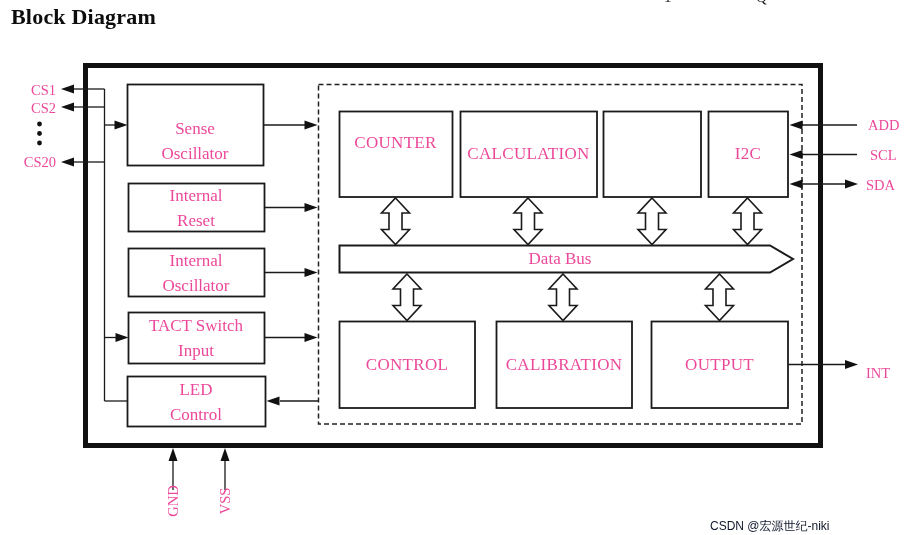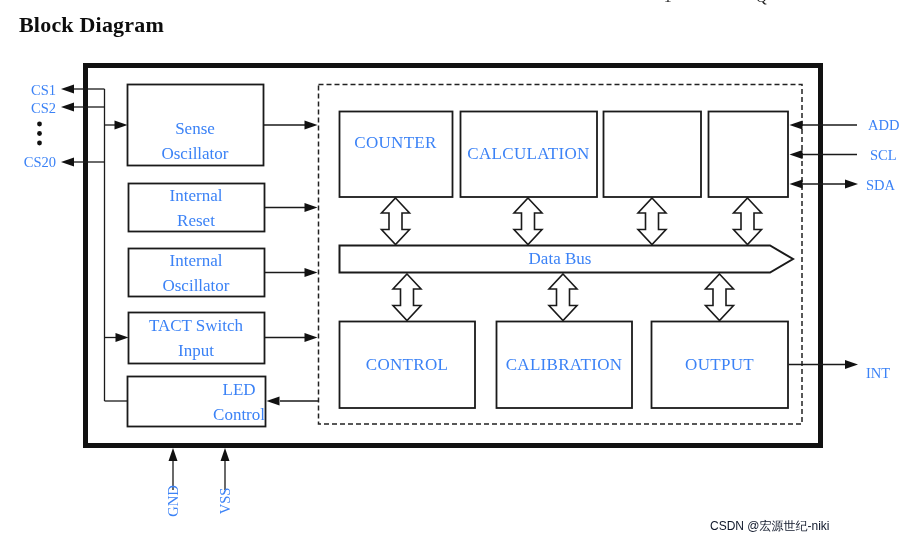--- a/index.html
+++ b/index.html
@@ -1,29 +1,29 @@
 <!DOCTYPE html>
 <html><head>
 <meta charset="utf-8">
 <style>
   html,body{margin:0;padding:0;background:#ffffff;}
   .stage{
     position:relative;width:917px;height:535px;background:#ffffff;
     overflow:hidden;font-family:"Liberation Serif",serif;color:#1a1a1a;
   }
   .title{
-    position:absolute;left:11px;top:4px;margin:8px;
+    position:absolute;left:11px;top:4px;margin:0;
     font-family:"Liberation Serif",serif;font-weight:bold;font-size:22px;color:#0d0d0d;
     letter-spacing:0.2px;
   }
   .frag{position:absolute;font-size:15px;color:#222;font-family:"Liberation Serif",serif;}
   svg.wires{position:absolute;left:0;top:0;z-index:1;}
   .lbl{
     position:absolute;z-index:2;display:flex;align-items:center;justify-content:center;
-    text-align:center;pointer-events:none;color:#3b82f6;
+    text-align:center;pointer-events:none;color:#ec4899;
     font-family:"Liberation Serif",serif;
   }
   .block-lbl{font-size:17px;line-height:25px;}
   .block-lbl span{display:block;}
   .caps-lbl{font-size:17px;letter-spacing:0.3px;}
   .bus-lbl{font-size:17px;}
   .pin-lbl{font-size:14.5px;}
   .pin-left{justify-content:flex-end;text-align:right;}
   .pin-right{justify-content:flex-start;text-align:right;}
   .pin-rot{transform:rotate(-90deg);}
@@ -179,29 +179,30 @@
         <span>Internal</span>
         <span>Oscillator</span>
       </div>
   </div>
   <div class="lbl block-lbl" style="left:128px;top:312px;width:136px;height:51px;">
     <div>
         <span>TACT Switch</span>
         <span>Input</span>
       </div>
   </div>
-  <div class="lbl block-lbl" style="left:127px;top:376px;width:138px;height:51px;justify-content:flex-end;">
+  <div class="lbl block-lbl" style="left:127px;top:376px;width:138px;height:51px;">
     <div>
         <span>LED</span>
         <span>Control</span>
       </div>
   </div>
 
   <div class="lbl caps-lbl" style="left:339px;top:100px;width:113px;height:86px;">COUNTER</div>
   <div class="lbl caps-lbl" style="left:460px;top:111px;width:137px;height:86px;">CALCULATION</div>
+  <div class="lbl caps-lbl" style="left:708px;top:111px;width:80px;height:86px;">I2C</div>
 
   <div class="lbl caps-lbl" style="left:339px;top:321px;width:136px;height:87px;">CONTROL</div>
   <div class="lbl caps-lbl" style="left:496px;top:321px;width:136px;height:87px;">CALIBRATION</div>
   <div class="lbl caps-lbl" style="left:651px;top:321px;width:137px;height:87px;">OUTPUT</div>
 
   <div class="lbl bus-lbl" style="left:480px;top:246px;width:160px;height:26px;">Data Bus</div>
 
   <div class="lbl pin-lbl pin-left" style="left:10px;top:82px;width:46px;height:16px;">CS1</div>
   <div class="lbl pin-lbl pin-left" style="left:10px;top:100px;width:46px;height:16px;">CS2</div>
   <div class="lbl pin-lbl pin-left" style="left:10px;top:154px;width:46px;height:16px;">CS20</div>

